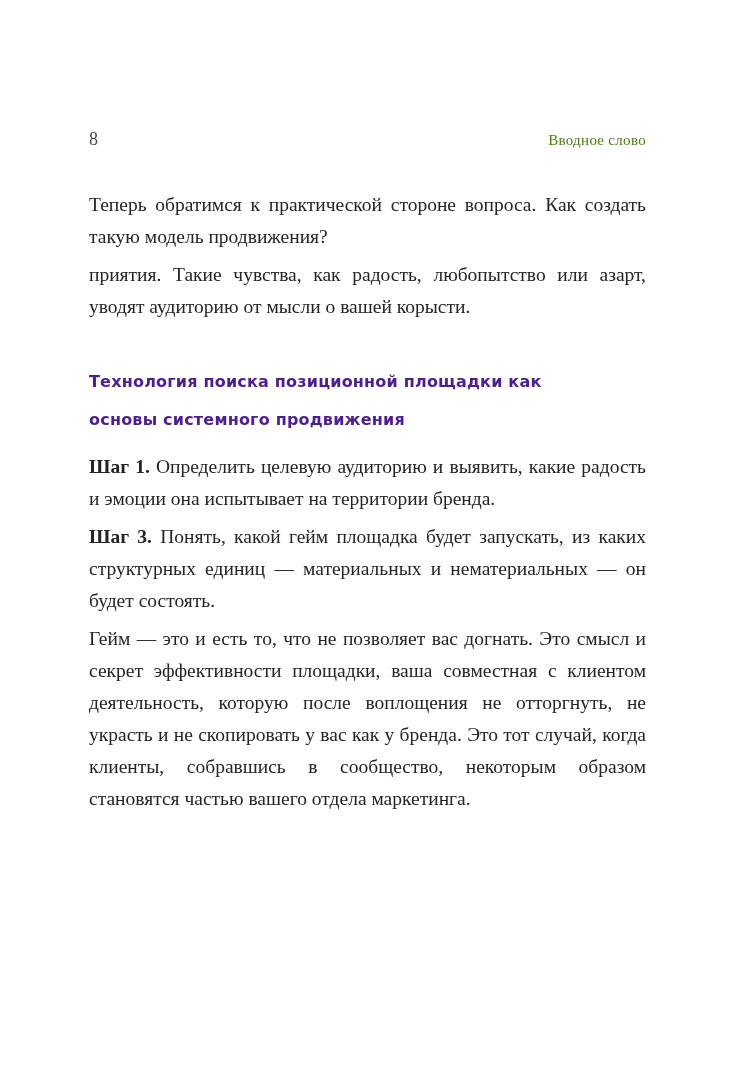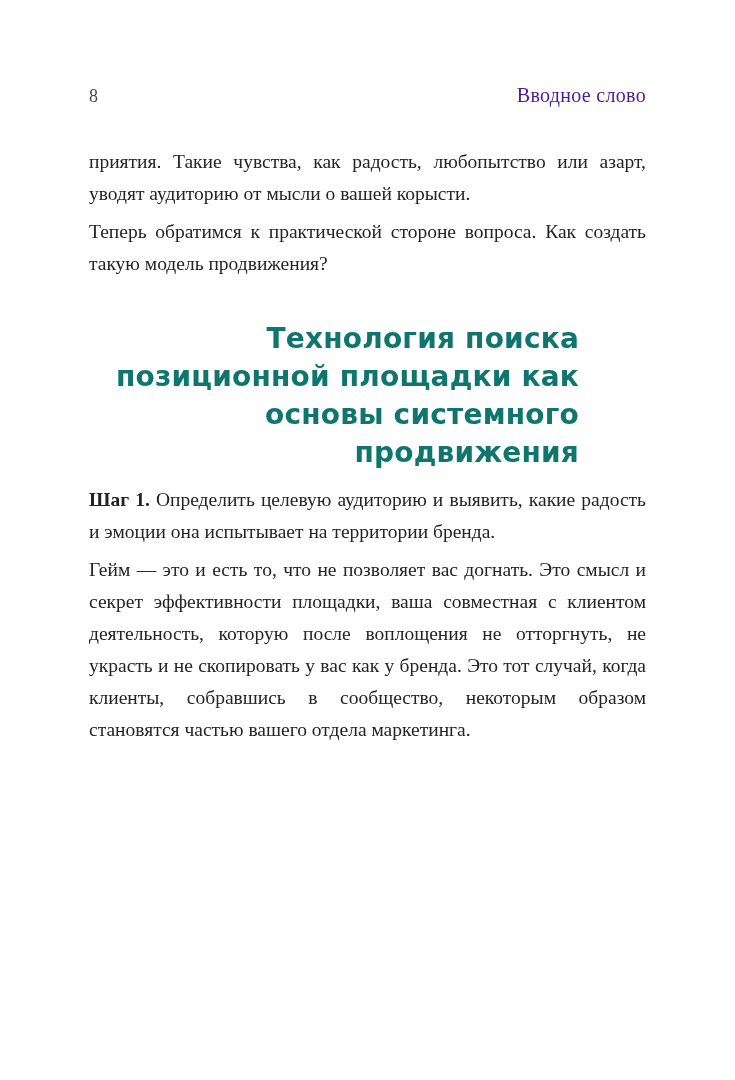--- a/index.html
+++ b/index.html
@@ -20,69 +20,71 @@
     justify-content: space-between;
     align-items: baseline;
     margin: 84px 89px 0 89px;
     color: #3a3d40;
   }
   .pagenum {
     font-size: 18px;
     color: #44474a;
   }
   .runtitle {
-    font-size: 20px;
+    font-size: 15px;
     letter-spacing: 0.3px;
-    color: #4c1d95;
+    color: #4d7c0f;
+    margin-top: 48px;
   }
   .text {
     margin: 39px 89px 0 89px;
     width: 557px;
   }
   .para {
     font-size: 19.5px;
     line-height: 32px;
     text-align: justify;
     color: #242424;
     margin: 0 0 6px 0;
     hyphens: auto;
     -webkit-hyphens: auto;
   }
   .lead {
     font-weight: 700;
     font-family: Liberation Serif, serif;
   }
   .heading {
     font-family: "DejaVu Sans", sans-serif;
-    font-size: 28px;
+    font-size: 16px;
     line-height: 38px;
     font-weight: 700;
-    color: #0f766e;
+    color: #4c1d95;
     margin: 40px 0 12px 0;
     max-width: 490px;
-    text-align: right;
+    text-align: left;
     letter-spacing: 0.2px;
   }
 </style>
 </head>
 <body>
 
 <div class="page">
   <header class="runhead">
     <span class="pagenum">8</span>
     <span class="runtitle">Вводное слово</span>
   </header>
 
   <main class="text">
+    <p class="para">Теперь обратимся к практической стороне вопроса. Как создать такую модель продвижения?</p>
+
     <p class="para">приятия. Такие чувства, как радость, любопытство или азарт, уводят аудиторию от мысли о вашей корысти.</p>
-
-    <p class="para">Теперь обратимся к практической стороне вопроса. Как создать такую модель продвижения?</p>
 
     <h1 class="heading">Технология поиска позиционной площадки как основы системного продвижения</h1>
 
 
     <p class="para"><b class="lead">Шаг 1.</b> <span>Определить целевую аудиторию и выявить, какие радость и эмоции она испытывает на территории бренда.</span></p>
 
 
+    <p class="para"><b class="lead">Шаг 3.</b> <span>Понять, какой гейм площадка будет запускать, из каких структурных единиц — материальных и нематериальных — он будет состоять.</span></p>
 
     <p class="para">Гейм — это и есть то, что не позволяет вас догнать. Это смысл и секрет эффективности площадки, ваша совместная с клиентом деятельность, которую после воплощения не отторгнуть, не украсть и не скопировать у вас как у бренда. Это тот случай, когда клиенты, собравшись в сообщество, некоторым образом становятся частью вашего отдела маркетинга.</p>
   </main>
 </div>
 
 </body></html>

